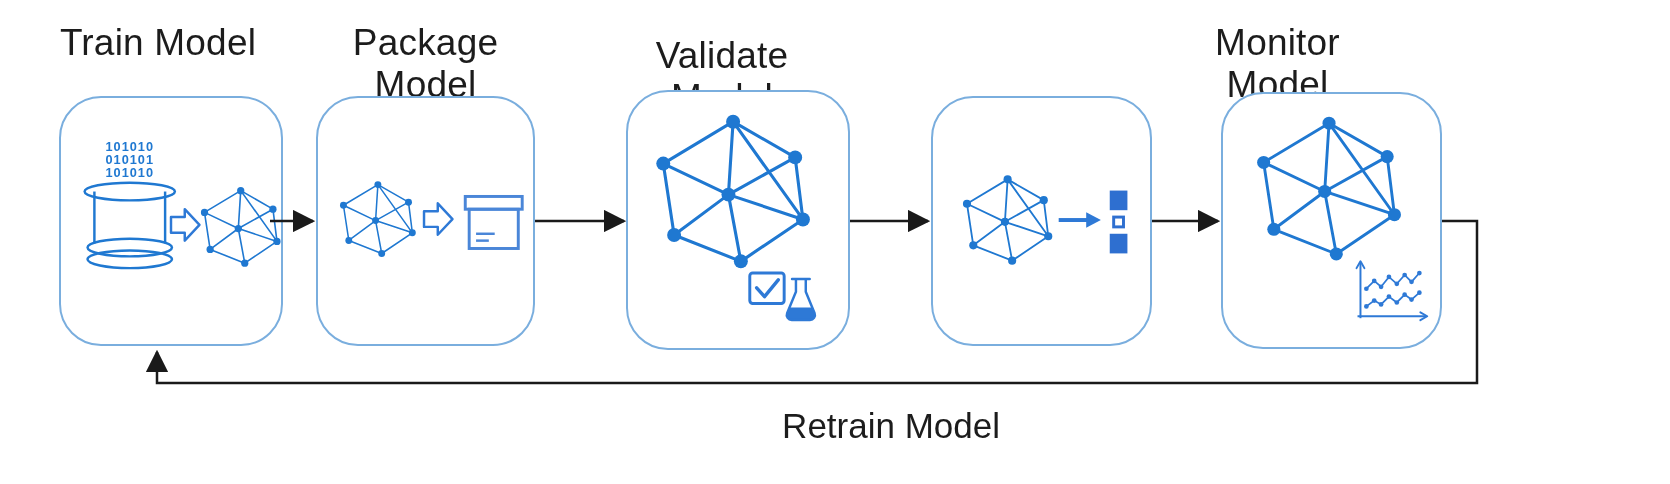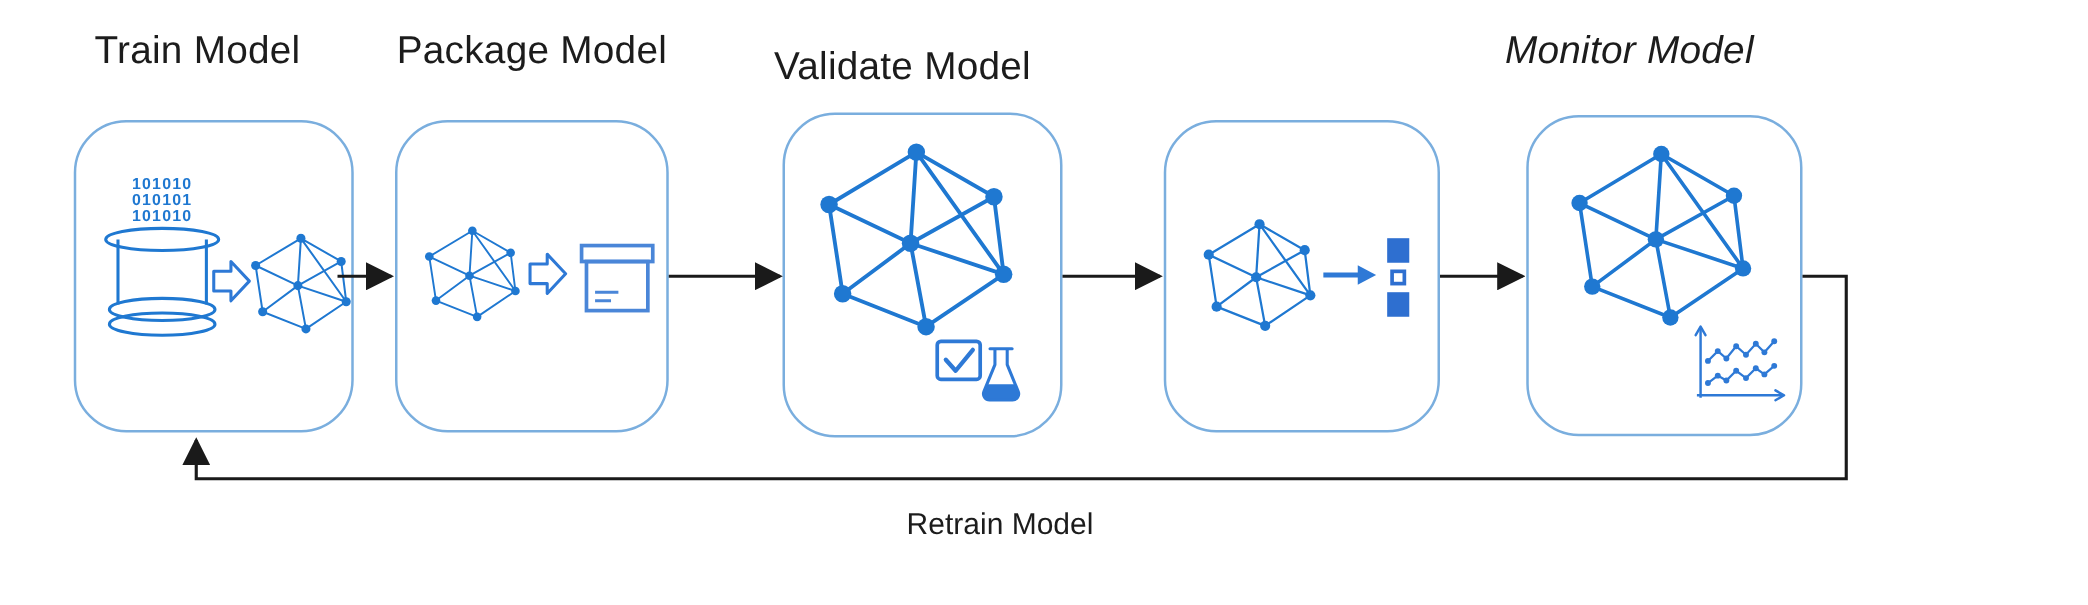--- a/index.html
+++ b/index.html
@@ -7,37 +7,37 @@
     position:relative;
     width:1670px;height:484px;
     background:#ffffff;
     font-family:"Liberation Sans", sans-serif;
     overflow:hidden;
   }
   .stage-title{
     position:absolute;
     top:22px;
     text-align:center;
-    font-size:31px;
+    font-size:37px;
     color:#1c1c1c;
     letter-spacing:0.2px;
   }
   .stage-box{
     position:absolute;
     border:2px solid #7aaede;
     border-radius:42px;
     background:#ffffff;
     box-sizing:border-box;
   }
   .stage-box svg{position:absolute;left:0;top:0;width:100%;height:100%;}
   .retrain-label{
     position:absolute;
     left:600px;top:406px;width:400px;
-    text-align:center;
-    font-size:24px;
+    text-align:right;
+    font-size:35px;
     color:#1c1c1c;
   }
   .overlay{
     position:absolute;left:0;top:0;width:1670px;height:484px;
     pointer-events:none;
   }
   .binary-text{
     font-family:"Liberation Sans", sans-serif;
     font-size:13px;
     font-weight:bold;
@@ -64,21 +64,21 @@
         <circle cx="12" cy="78" r="4.5" fill="#1f78d1"></circle>
         <circle cx="5" cy="32" r="4.5" fill="#1f78d1"></circle>
         <circle cx="47" cy="52" r="4.5" fill="#1f78d1"></circle>
       </symbol>
     </defs>
   </svg>
 
   <div class="stage-title" style="left:46px;width:224px;">Train Model</div>
   <div class="stage-title" style="left:316px;width:219px;">Package Model</div>
   <div class="stage-title" style="left:610px;width:224px;margin-top:13px;">Validate Model</div>
-  <div class="stage-title" style="left:1193px;width:221px;font-style:italic;">Monitor Model</div>
+  <div class="stage-title" style="left:1167px;width:221px;">Monitor Model</div>
 
   <div class="stage-box" style="left:59px;top:96px;width:224px;height:250px;">
     <svg viewBox="0 0 224 250">
       <g>
         <text class="binary-text" x="70" y="54" text-anchor="middle">101010</text>
         <text class="binary-text" x="70" y="67" text-anchor="middle">010101</text>
         <text class="binary-text" x="70" y="80" text-anchor="middle">101010</text>
       </g>
       <g stroke="#1f78d1" stroke-width="2.5" fill="none">
         <ellipse cx="70" cy="95" rx="46" ry="9"></ellipse>

